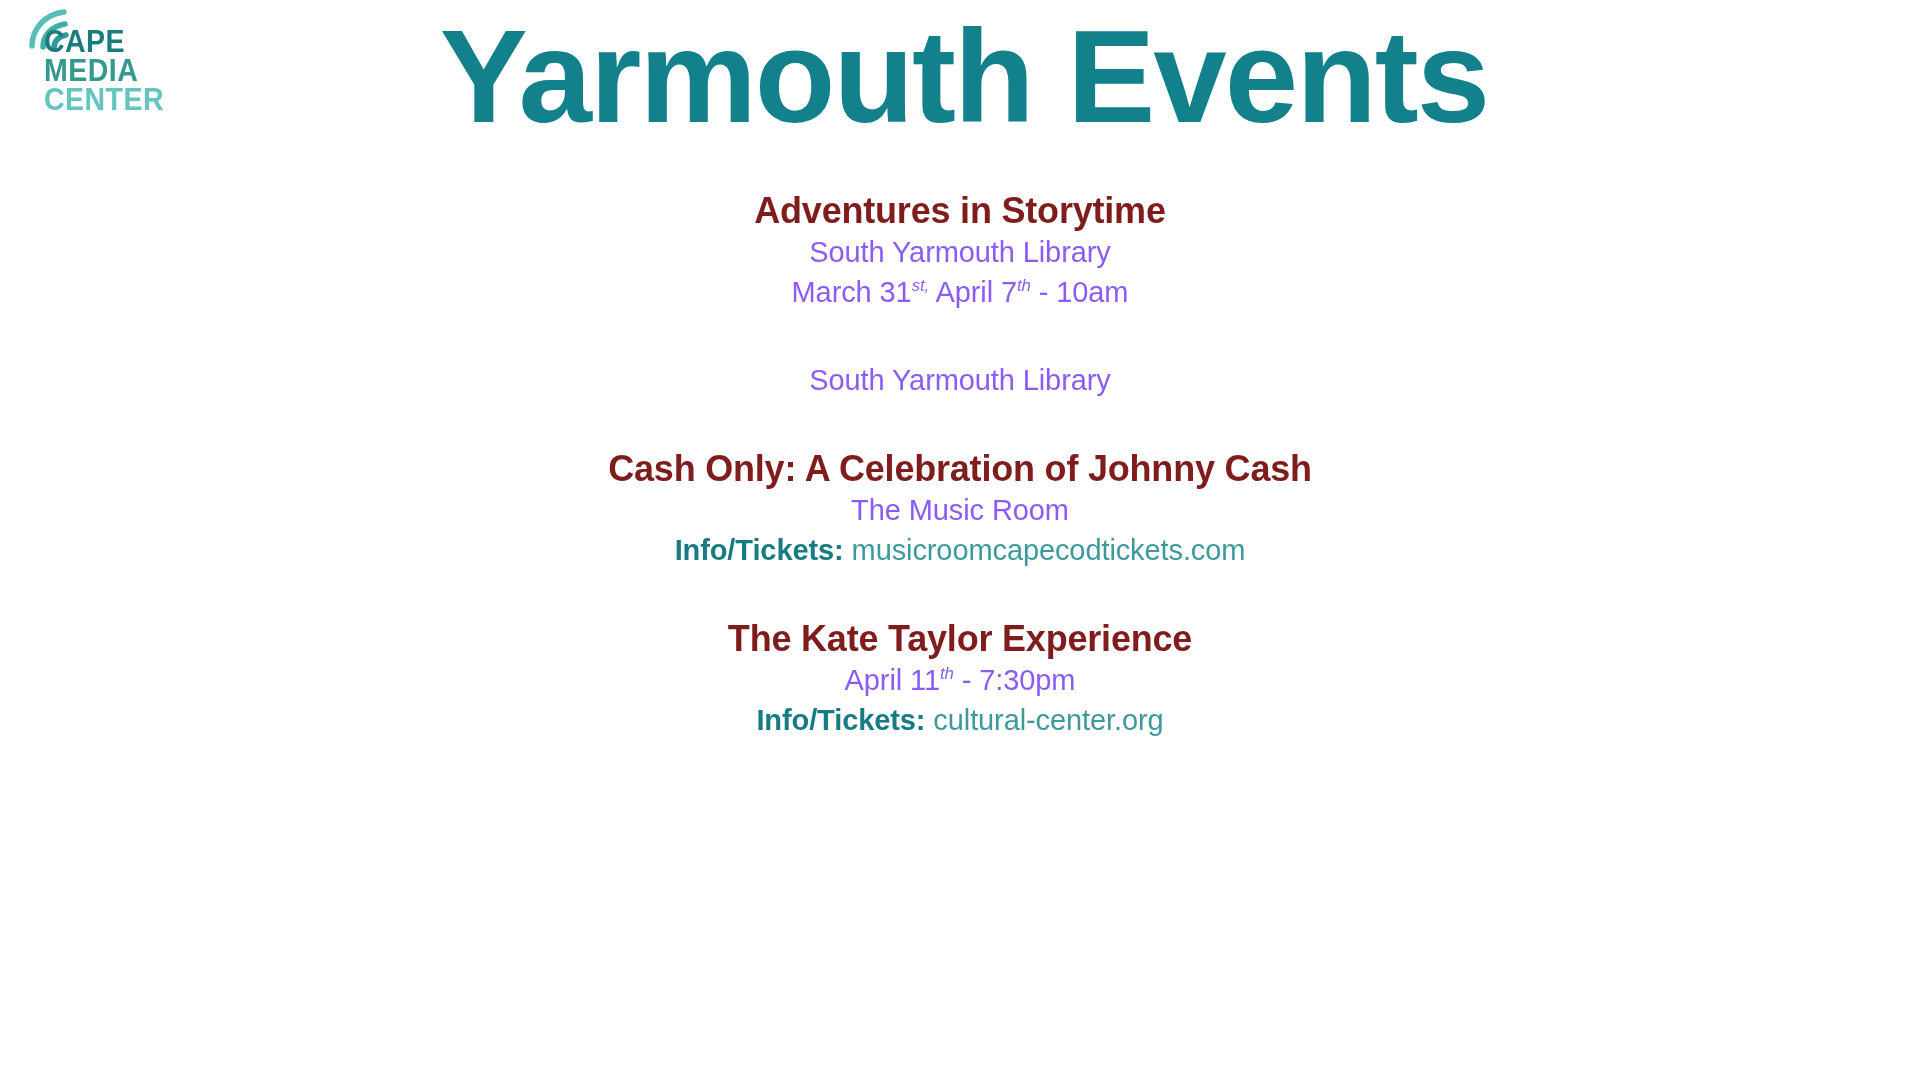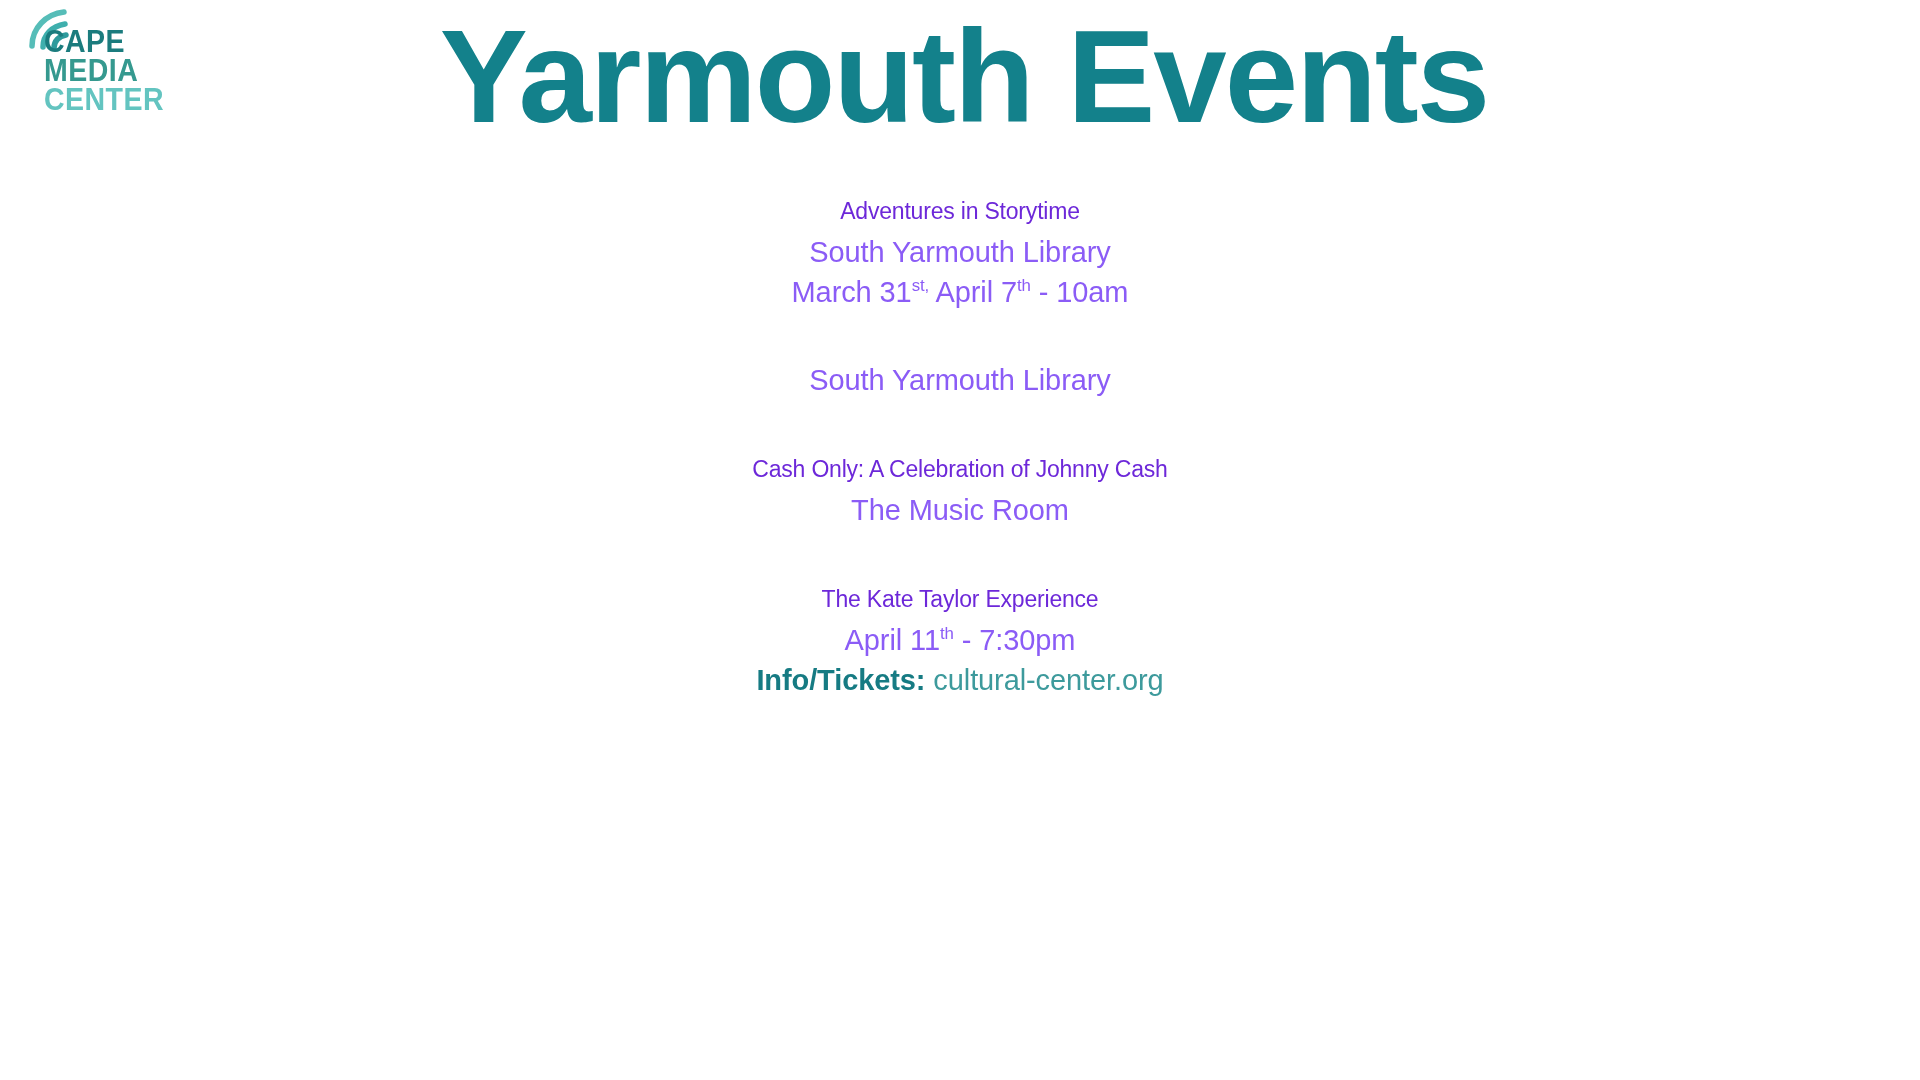--- a/index.html
+++ b/index.html
@@ -75,39 +75,40 @@
     top: 190px;
     width: 1920px;
     text-align: center;
   }
   .event {
     margin: 0 0 48px 0;
   }
   .event:last-child { margin-bottom: 16px; }
 
   .event-title {
-    color: #6d28d9;
-    font-weight: normal;
-    font-size: 23px;
+    color: #7f1d1d;
+    font-weight: bold;
+    font-size: 36px;
     line-height: 42px;
     letter-spacing: -0.2px;
   }
   .event-venue,
   .event-date,
   .event-info {
     color: #8b5cf6;
     font-weight: normal;
     font-size: 29px;
     line-height: 40px;
     letter-spacing: -0.1px;
   }
   .event-date sup {
     font-size: 0.58em;
     vertical-align: super;
     line-height: 0;
+    font-style: italic;
   }
   .event-info { color: #3D9A9C; }
   .event-info .info-label {
     color: #167B83;
     font-weight: bold;
   }
   .event-info .info-value {
     color: #3D9A9C;
     font-weight: normal;
   }
@@ -135,19 +136,20 @@
       <div class="event-title">Adventures in Storytime</div>
       <div class="event-venue">South Yarmouth Library</div>
       <div class="event-date"><span>March 31</span><sup>st,</sup><span> April 7</span><sup>th</sup><span>  - 10am</span></div>
     </div>
     <div class="event">
       <div class="event-venue">South Yarmouth Library</div>
     </div>
     <div class="event">
       <div class="event-title">Cash Only: A Celebration of Johnny Cash</div>
       <div class="event-venue">The Music Room</div>
+      <div class="event-info"><span class="info-label">Info/Tickets:</span> <span class="info-value">musicroomcapecodtickets.com</span></div>
     </div>
     <div class="event">
       <div class="event-title">The Kate Taylor Experience</div>
       <div class="event-date"><span>April 11</span><sup>th</sup><span> - 7:30pm</span></div>
       <div class="event-info"><span class="info-label">Info/Tickets:</span> <span class="info-value">cultural-center.org</span></div>
     </div>
   </div>
 
 </body></html>

